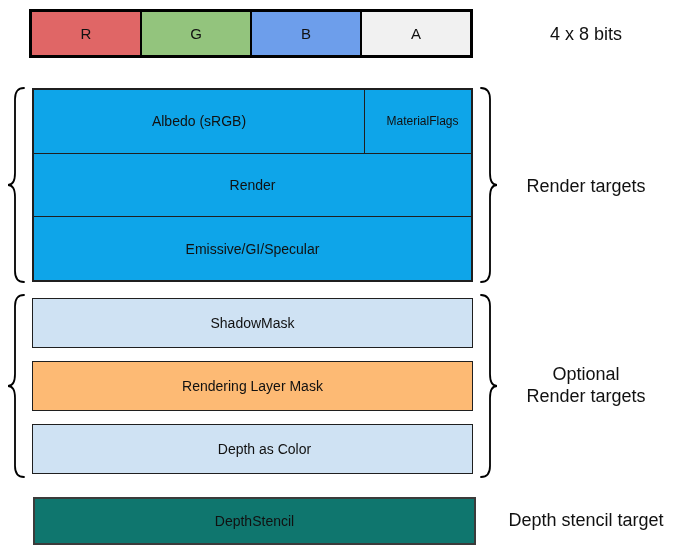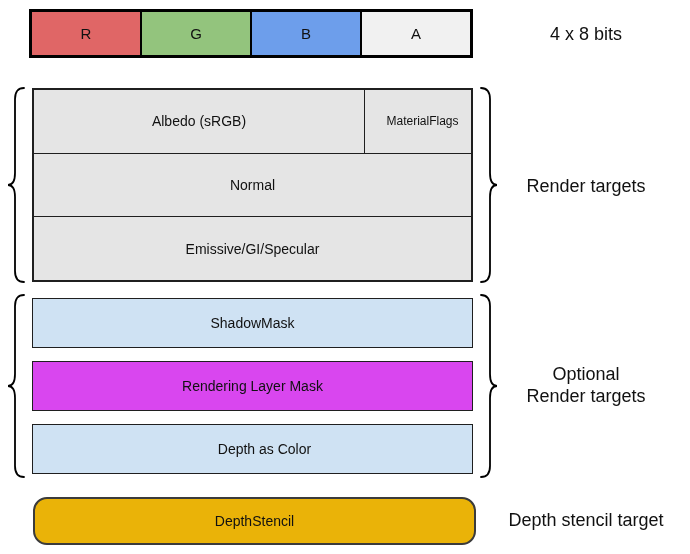--- a/index.html
+++ b/index.html
@@ -84,45 +84,45 @@
   </div>
   <div class="caption bits-caption">4 x 8 bits</div>
 
   <svg class="brace brace-s1 brace-left" viewBox="0 0 20 198" preserveAspectRatio="none">
     <path d="M16 2 Q7 2 7 13 L7 87 Q7 99 0 99 Q7 99 7 111 L7 185 Q7 196 16 196"></path>
   </svg>
   <svg class="brace brace-s1 brace-right" viewBox="0 0 20 198" preserveAspectRatio="none">
     <path d="M4 2 Q13 2 13 13 L13 87 Q13 99 20 99 Q13 99 13 111 L13 185 Q13 196 4 196"></path>
   </svg>
 
-  <div class="rt-grid" style="background-color: #e5e5e5;">
+  <div class="rt-grid" style="background-color: #0ea5e9;">
     <div class="rt-row">
       <div class="rt-main">Albedo (sRGB)</div>
       <div class="rt-alpha">MaterialFlags</div>
     </div>
     <div class="rt-row">
-      <div class="rt-main">Normal</div>
+      <div class="rt-main">Render</div>
     </div>
     <div class="rt-row">
       <div class="rt-main">Emissive/GI/Specular</div>
     </div>
   </div>
   <div class="caption rt-caption">Render targets</div>
 
   <svg class="brace brace-s2 brace-left" viewBox="0 0 20 186" preserveAspectRatio="none">
     <path d="M16 2 Q7 2 7 13 L7 81 Q7 93 0 93 Q7 93 7 105 L7 173 Q7 184 16 184"></path>
   </svg>
   <svg class="brace brace-s2 brace-right" viewBox="0 0 20 186" preserveAspectRatio="none">
     <path d="M4 2 Q13 2 13 13 L13 81 Q13 93 20 93 Q13 93 13 105 L13 173 Q13 184 4 184"></path>
   </svg>
 
   <div class="opt-box opt-box-1" style="background-color: rgb(207, 226, 243); text-align: right;">ShadowMask</div>
-  <div class="opt-box opt-box-2" style="background-color: #d946ef;">Rendering Layer Mask</div>
+  <div class="opt-box opt-box-2" style="background-color: #fdba74;">Rendering Layer Mask</div>
   <div class="opt-box opt-box-3" style="background-color: rgb(207, 226, 243);">Depth as Color</div>
   <div class="caption opt-caption wrap">
     <div>Optional</div>
     <div>Render targets</div>
   </div>
 
-  <div class="ds-box" style="background-color: #eab308; border-radius: 14px;">DepthStencil</div>
+  <div class="ds-box" style="background-color: #0f766e;">DepthStencil</div>
   <div class="caption ds-caption">Depth stencil target</div>
 
 </div>
 
 </body></html>

